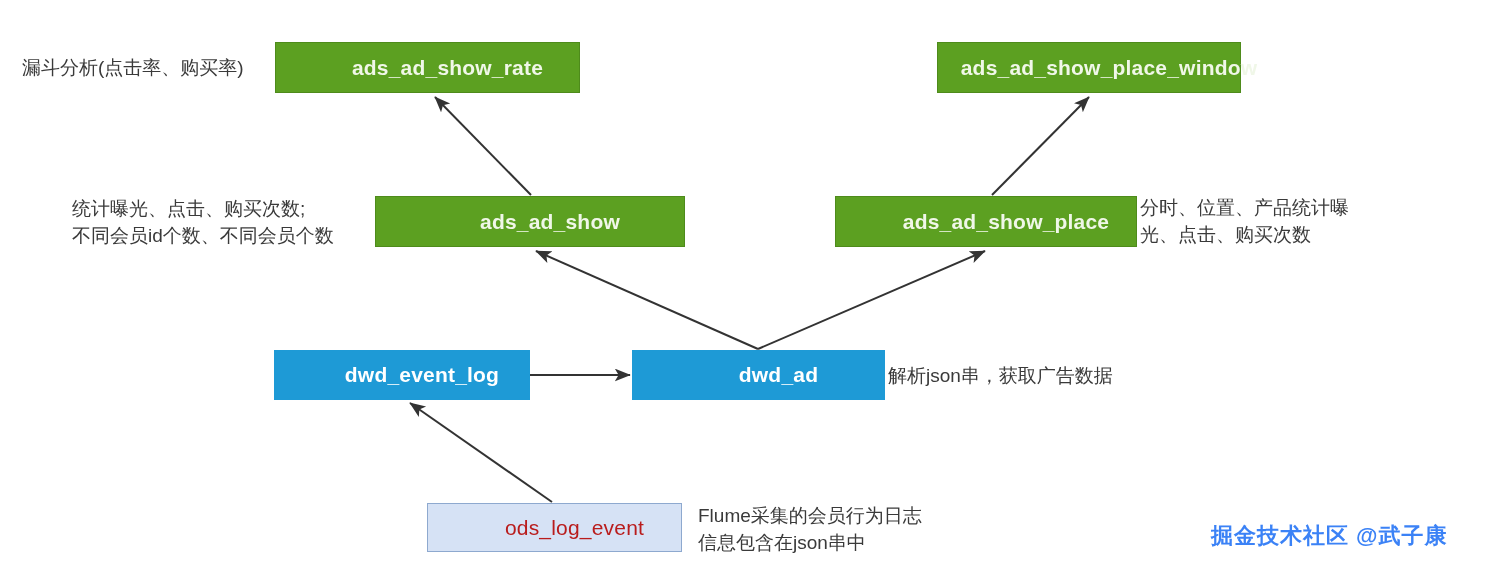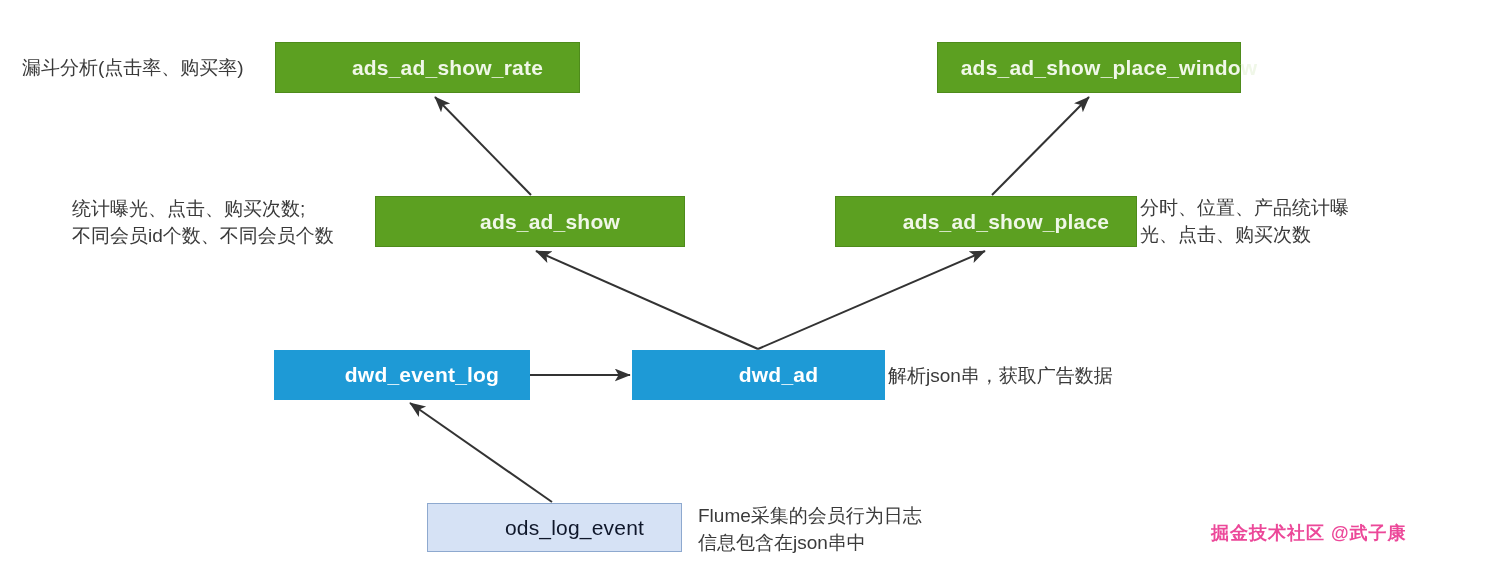--- a/index.html
+++ b/index.html
@@ -44,38 +44,38 @@
   .node-blue {
     background: #1e9ad6;
     border: 1px solid #1e9ad6;
     color: #ffffff;
     font-size: 21px;
     font-weight: bold;
   }
   .node-lightblue {
     background: #d6e2f5;
     border: 1px solid #8ea9cf;
-    color: #0f172a;
+    color: #b91c1c;
     font-size: 21px;
     font-weight: normal;
   }
   .note {
     position: absolute;
     color: #3a3a3a;
     font-size: 19px;
     line-height: 27px;
     white-space: pre-line;
   }
   .note-right {
     text-align: left;
   }
   .watermark {
     position: absolute;
-    color: #ec4899;
-    font-size: 18px;
+    color: #3b82f6;
+    font-size: 22px;
     font-weight: bold;
     letter-spacing: 1px;
     white-space: nowrap;
     user-select: none;
   }
 </style>
 </head>
 <body>
 
 <div id="canvas">

